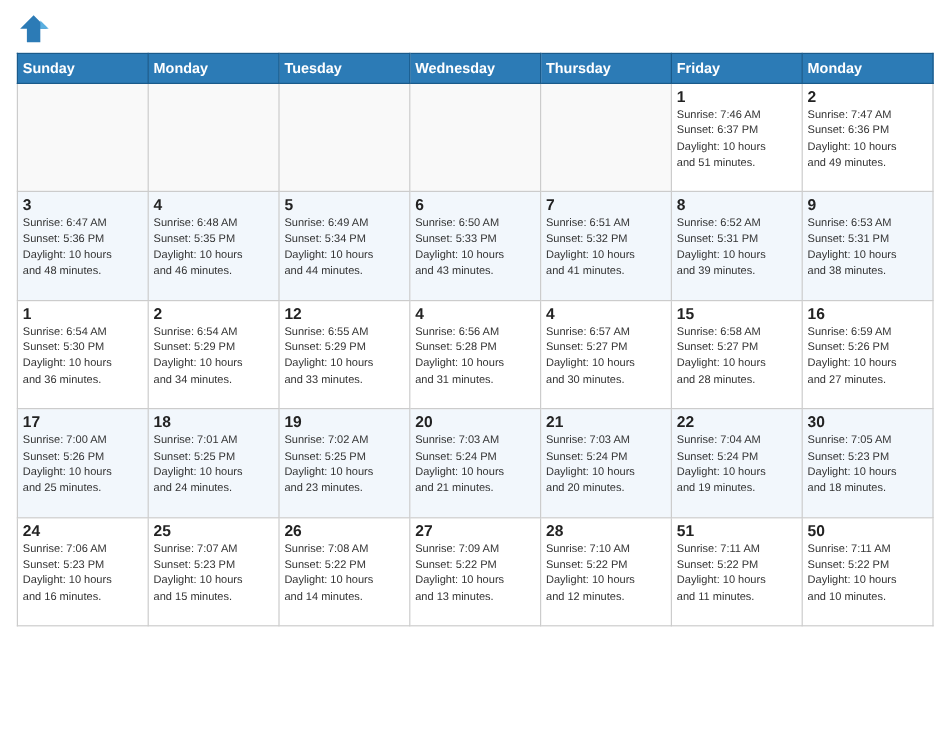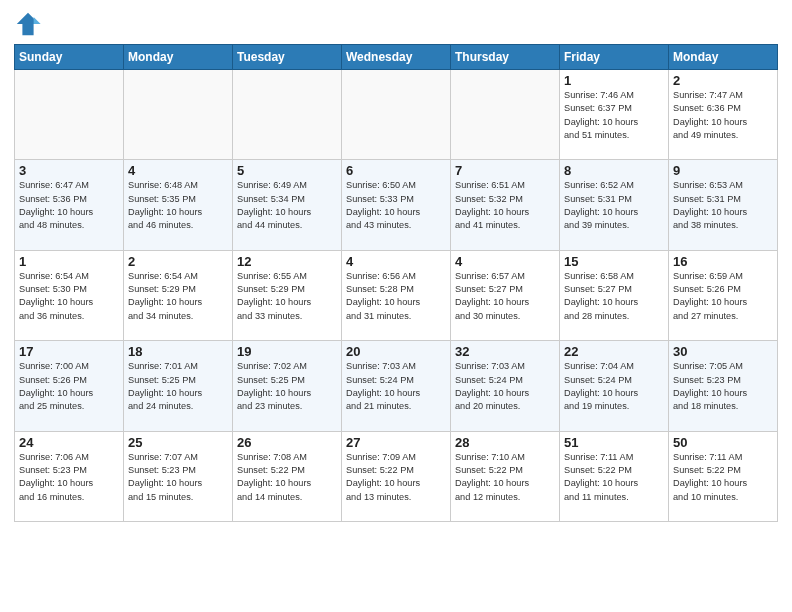--- a/index.html
+++ b/index.html
@@ -214,21 +214,21 @@
           </td>
           <td>
             <span class="day-number">19</span>
             <div class="day-info">Sunrise: 7:02 AM<br>Sunset: 5:25 PM<br>Daylight: 10 hours<br>and 23 minutes.</div>
           </td>
           <td>
             <span class="day-number">20</span>
             <div class="day-info">Sunrise: 7:03 AM<br>Sunset: 5:24 PM<br>Daylight: 10 hours<br>and 21 minutes.</div>
           </td>
           <td>
-            <span class="day-number">32</span>
+            <span class="day-number">21</span>
             <div class="day-info">Sunrise: 7:03 AM<br>Sunset: 5:24 PM<br>Daylight: 10 hours<br>and 20 minutes.</div>
           </td>
           <td>
             <span class="day-number">22</span>
             <div class="day-info">Sunrise: 7:04 AM<br>Sunset: 5:24 PM<br>Daylight: 10 hours<br>and 19 minutes.</div>
           </td>
           <td>
             <span class="day-number">30</span>
             <div class="day-info">Sunrise: 7:05 AM<br>Sunset: 5:23 PM<br>Daylight: 10 hours<br>and 18 minutes.</div>
           </td>

